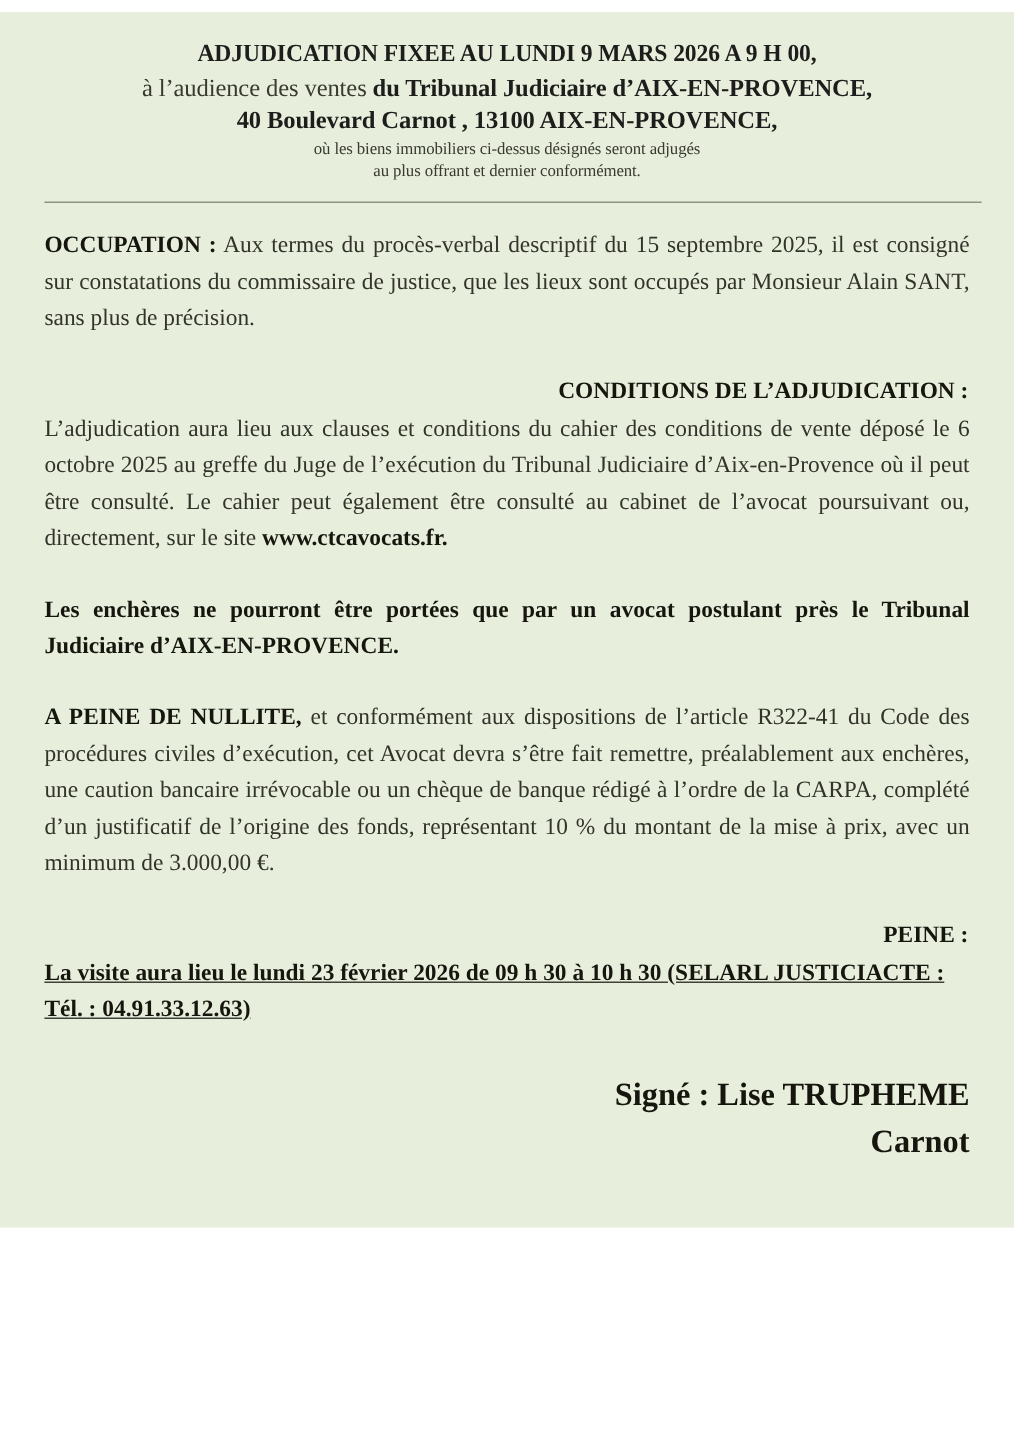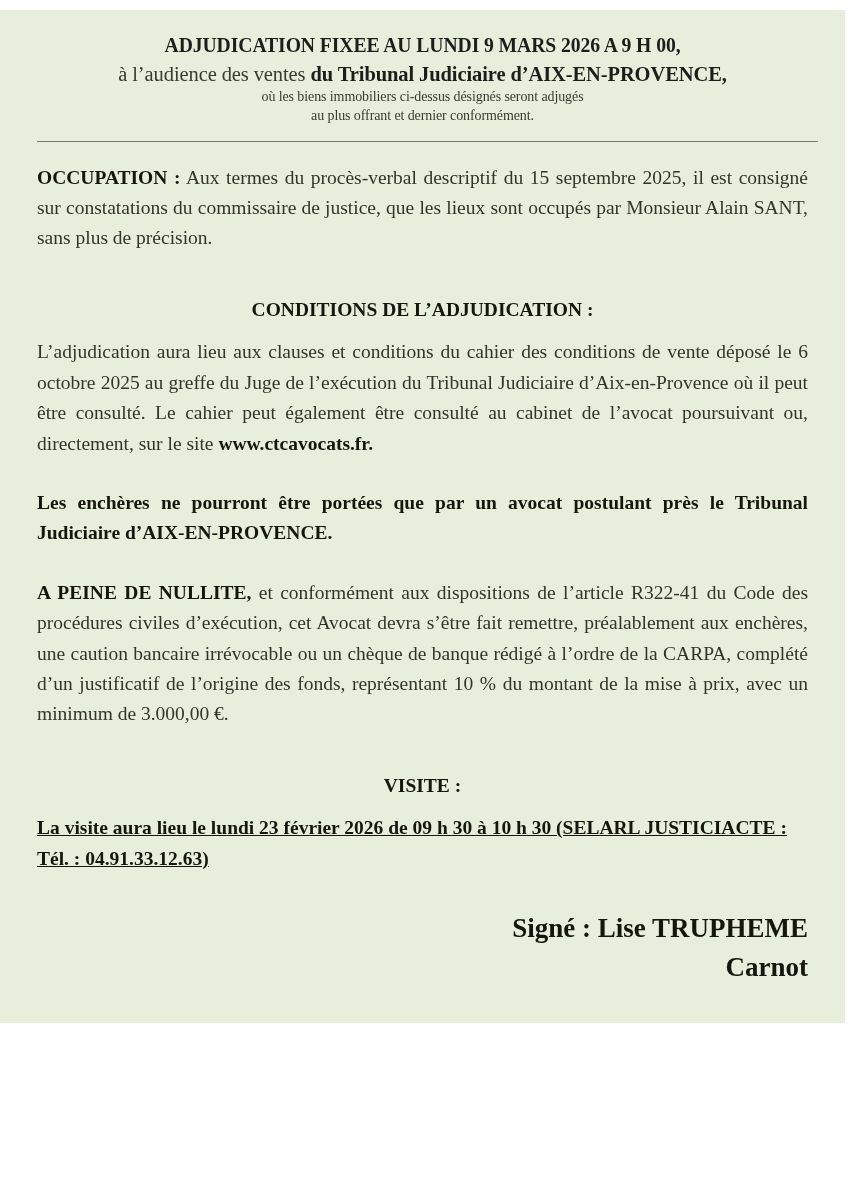--- a/index.html
+++ b/index.html
@@ -83,42 +83,43 @@
   p.para.left { text-align: left; text-decoration: underline; }
   .gap-lg { height: 29px; }
 
   .b { font-weight: bold; color: #16160f; margin-top: 12px; }
   .bjust { font-weight: bold; color: #16160f; }
 
   .heading {
     font-weight: bold;
     color: #16160f;
     font-size: 19.5px;
-    margin: 12px;
-    text-align: center;
+    margin: 1px;
+    text-align: right;
   }
 
   .sig {
     padding-top: 35px;
     text-align: right;
     font-weight: bold;
     color: #16160f;
     font-size: 27px;
     line-height: 1.45;
   }
   .sig div { margin: 0; }
 </style>
 </head>
 <body>
 
 <div class="page">
 
   <div class="header">
     <div class="line hl1">ADJUDICATION FIXEE AU LUNDI 9 MARS 2026 A 9 H 00,</div>
     <div class="line hl2"><span class="soft">à l’audience des ventes </span><span class="hard">du Tribunal Judiciaire d’AIX-EN-PROVENCE,</span></div>
+    <div class="line hl3">40 Boulevard Carnot , 13100 AIX-EN-PROVENCE,</div>
     <div class="line hl4">où les biens immobiliers ci-dessus désignés seront adjugés</div>
     <div class="line hl5">au plus offrant et dernier conformément.</div>
   </div>
 
   <hr class="rule">
 
   <div class="body">
 
     <p class="para"><span class="b">OCCUPATION :</span><span> Aux termes du procès-verbal descriptif du 15 septembre 2025, il est consigné sur constatations du commissaire de justice, que les lieux sont occupés par Monsieur Alain SANT, sans plus de précision.</span></p>
 
@@ -130,21 +131,21 @@
     <div class="gap-lg"></div>
 
     <p class="para bjust">Les enchères ne pourront être portées que par un avocat postulant près le Tribunal Judiciaire d’AIX-EN-PROVENCE.</p>
 
     <div class="gap-lg"></div>
 
     <p class="para"><span class="b">A PEINE DE NULLITE,</span><span> et conformément aux dispositions de l’article R322-41 du Code des procédures civiles d’exécution, cet Avocat devra s’être fait remettre, préalablement aux enchères, une caution bancaire irrévocable ou un chèque de banque rédigé à l’ordre de la CARPA, complété d’un justificatif de l’origine des fonds, représentant 10 % du montant de la mise à prix, avec un minimum de 3.000,00 €.</span></p>
 
     <div class="gap-lg"></div>
 
-    <p class="heading">VISITE :</p>
+    <p class="heading">PEINE :</p>
     <p class="para left bjust">La visite aura lieu le lundi 23 février 2026 de 09 h 30 à 10 h 30 (SELARL JUSTICIACTE :</p>
     <p class="para left bjust">Tél. : 04.91.33.12.63)</p>
 
     <div class="sig">
       <div>Signé : Lise TRUPHEME</div>
       <div>Carnot</div>
     </div>
 
   </div>
 </div>

